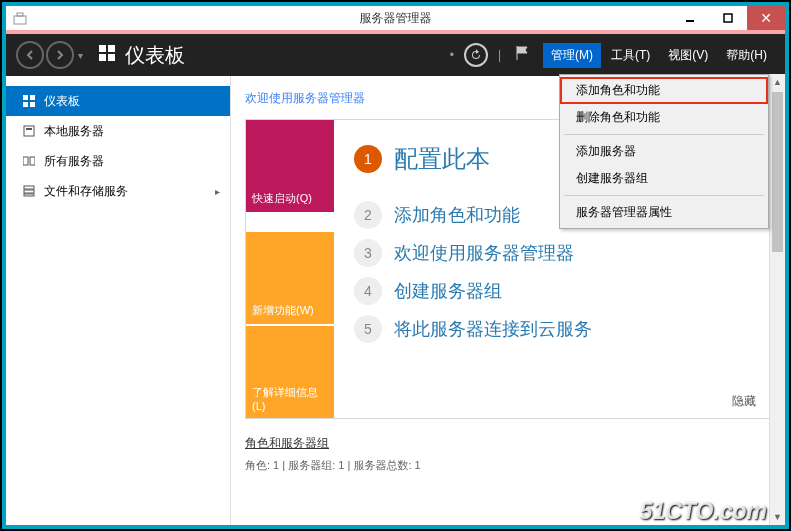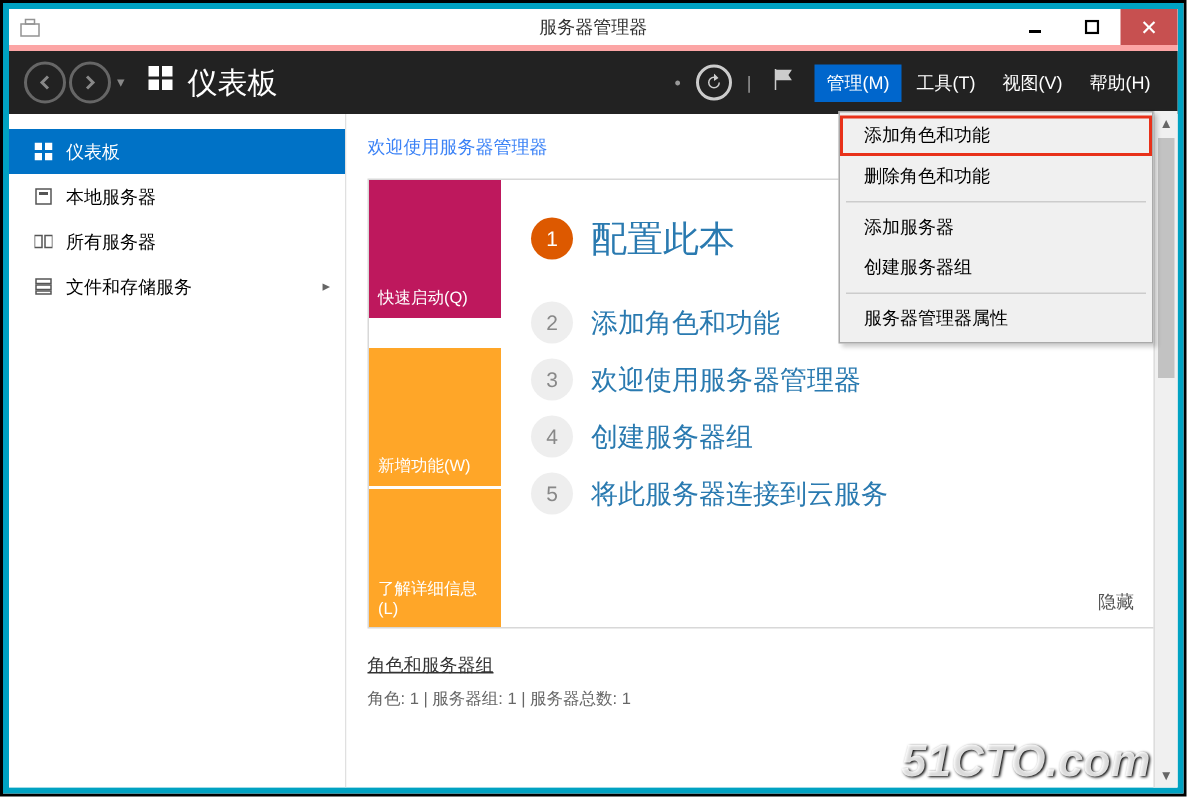--- a/index.html
+++ b/index.html
@@ -66,21 +66,21 @@
 
 
 .scroll-stub { position: absolute; right: 6px; top: 74px; bottom: 6px; width: 16px; background: #f0f0f0; border-left: 1px solid #ddd; }
 .scroll-thumb { position: absolute; top: 18px; left: 2px; right: 2px; height: 160px; background: #c2c2c2; }
 .scroll-arrow { position: absolute; left: 0; right: 0; height: 16px; display: flex; align-items: center; justify-content: center; font-size: 9px; color: #666; }
 .scroll-arrow.top { top: 0; }
 .scroll-arrow.bot { bottom: 0; }
 
 
 .watermark { position: absolute; bottom: 6px; right: 24px; color: rgba(255,255,255,.85); text-align: right; text-shadow: 1px 1px 2px #000; font-family: Arial, sans-serif; pointer-events: none; }
-.watermark .line1 { font-size: 30px; font-weight: bold; font-style: italic; }
+.watermark .line1 { font-size: 23px; font-weight: bold; font-style: italic; }
 .watermark .line2 { font-size: 14px; }
 .watermark .blog { font-size: 10px; font-style: italic; }
 </style>
 </head>
 <body>
 
 <div class="outer-frame">
 
   <div class="title-bar">
     <span class="title-icon">

